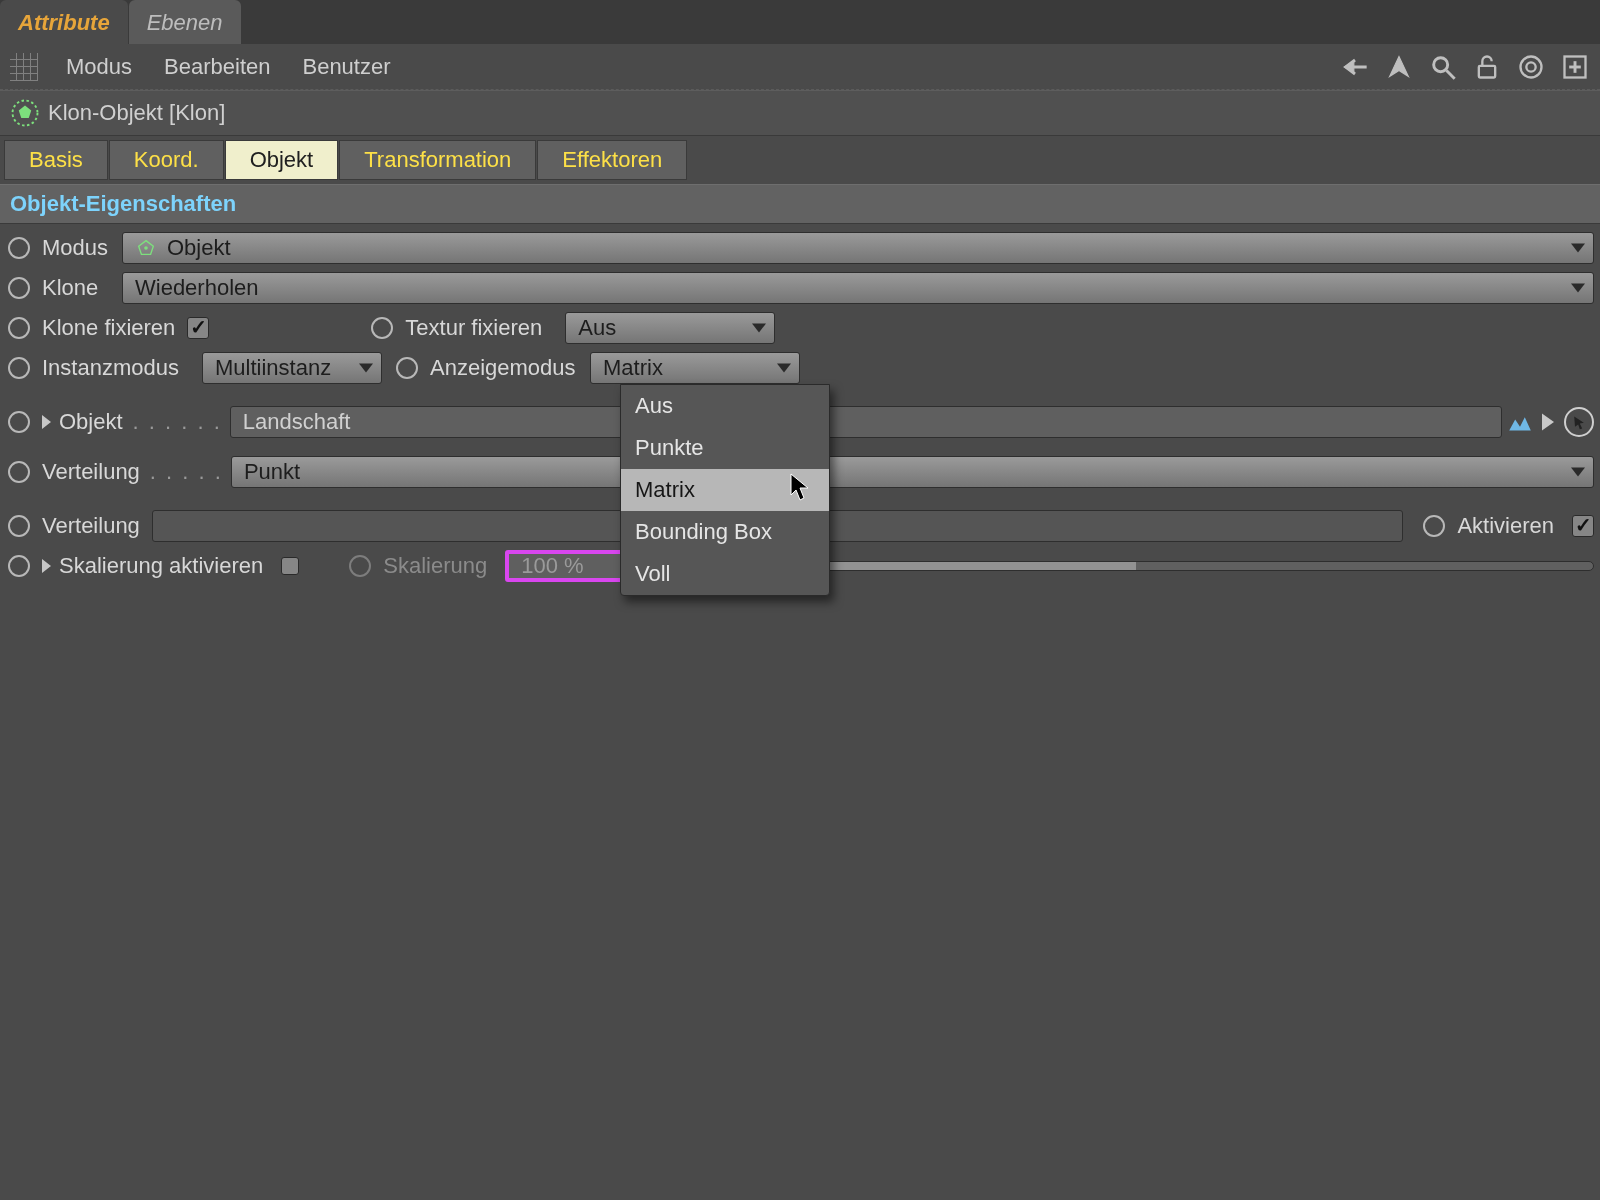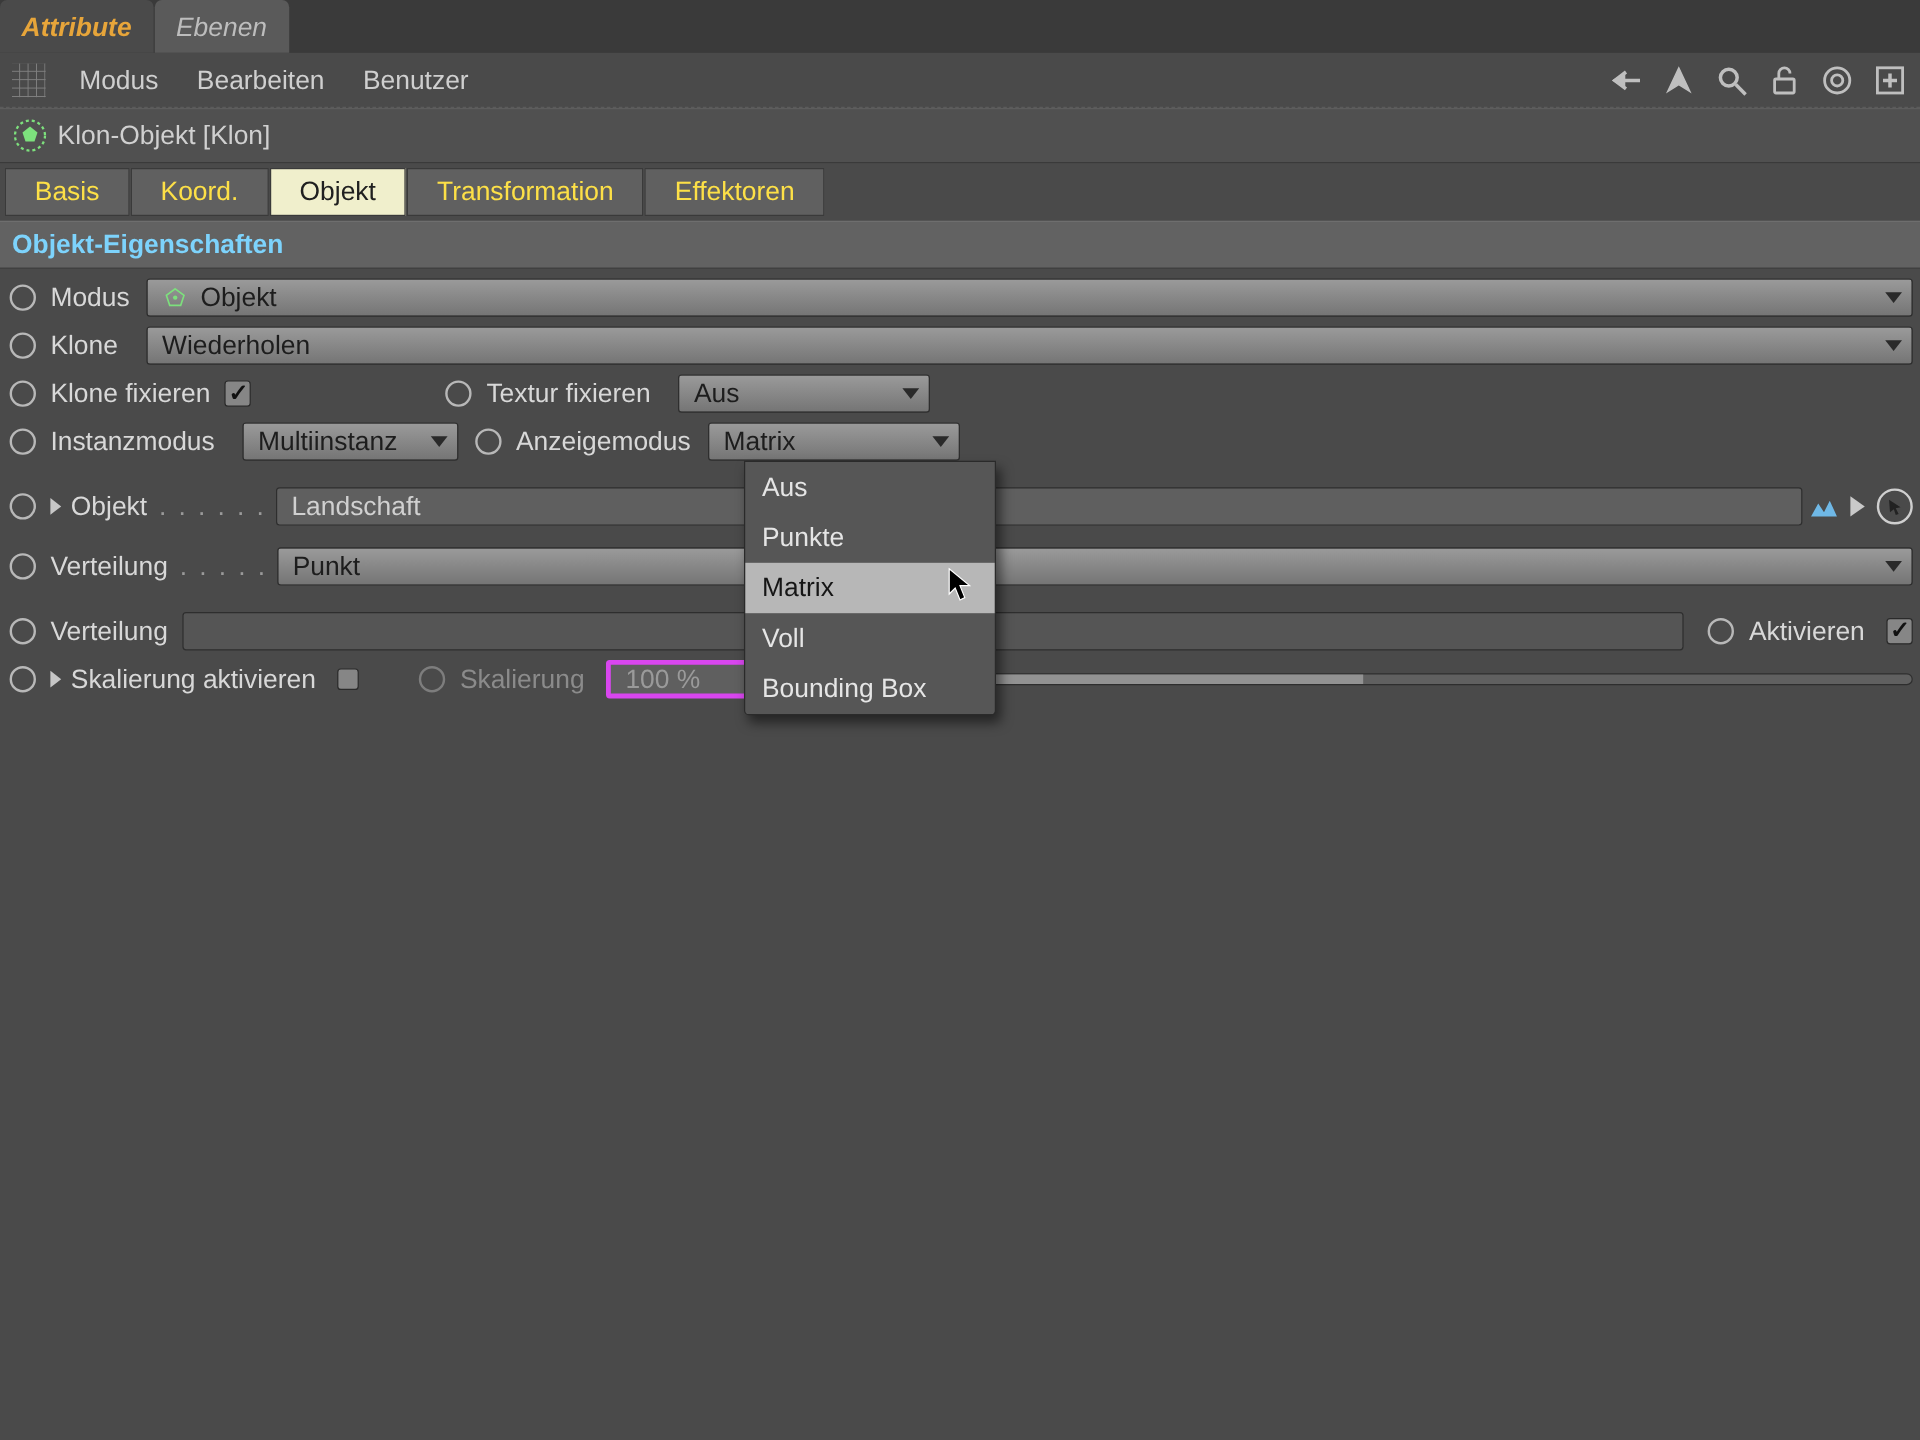--- a/index.html
+++ b/index.html
@@ -504,19 +504,19 @@
     </div>
   </div>
 
 </div>
 
 <div class="popup" id="anzeige-popup" style="left: 620px; top: 384px; width: 210px;">
 
 <div class="popup-item">Aus</div>
     <div class="popup-item">Punkte</div>
     <div class="popup-item highlight">Matrix</div>
+    <div class="popup-item">Bounding Box</div>
     <div class="popup-item">Voll</div>
-    <div class="popup-item">Bounding Box</div>
   </div>
 
 <svg class="cursor" id="cursor" width="22" height="30" viewBox="0 0 22 30" style="left: 789px; top: 473px;">
   <polygon points="2,1 2,22 7,17 11,27 15,25 11,15 19,15" fill="#000" stroke="#fff" stroke-width="1"></polygon>
 </svg>
 
 </body></html>

